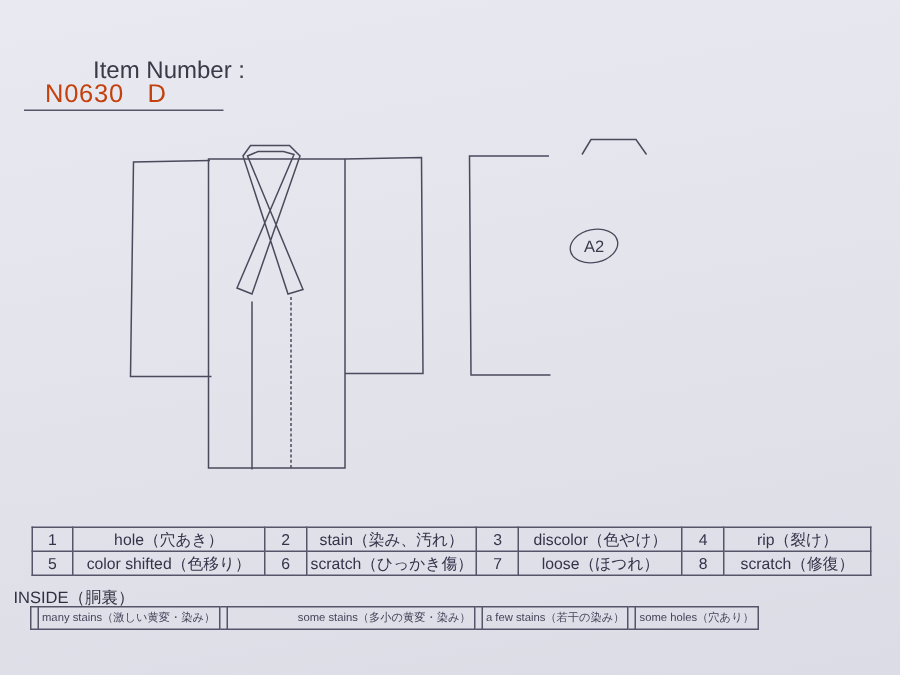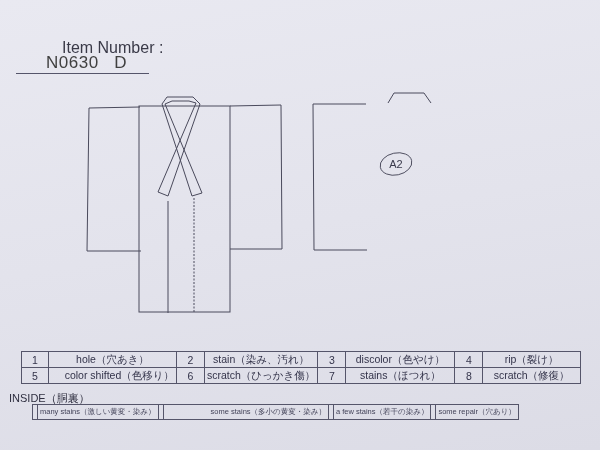--- a/index.html
+++ b/index.html
@@ -4,33 +4,33 @@
 <style>
   html, body { margin: 0; padding: 0; }
   body {
     width: 600px; height: 450px; overflow: hidden; position: relative;
     background: linear-gradient(170deg, #e9e9f1 0%, #e3e3ec 50%, #dcdce6 100%);
     font-family: "Liberation Sans", "DejaVu Sans", sans-serif;
     color: #2a2a35;
   }
   .abs { position: absolute; }
   .item-label { left: 18px; top: 39px; font-size: 16px; color: #3a3a48; margin-left: 44px; }
-  .item-number { left: 46px; top: 53px; font-size: 17px; color: #404040; letter-spacing: 0.5px; text-align: right; }
+  .item-number { left: 30px; top: 53px; font-size: 17px; color: #c2410c; letter-spacing: 0.5px; text-align: right; }
   .item-underline { left: 16px; top: 73px; width: 133px; height: 1px; background: #55556a; }
   svg.diagram { position: absolute; left: 0; top: 0; }
   table.legend {
     position: absolute; left: 21px; top: 351px; width: 560px;
     border-collapse: collapse; font-size: 10.5px; color: #33334a;
   }
   table.legend td {
     border: 1px solid #55556a; height: 15px; padding: 0 2px; text-align: center; white-space: nowrap;
   }
   .inside-label { left: 9px; top: 391px; font-size: 11px; color: #2f2f40; }
   table.inside {
-    position: absolute; left: 32px; top: 404px; width: 472px;
+    position: absolute; left: 20px; top: 404px; width: 472px;
     border-collapse: collapse; font-size: 7.5px; color: #44445a;
   }
   table.inside td { border: 1px solid #55556a; height: 14px; padding: 0 2px; white-space: nowrap; }
 </style>
 </head>
 <body>
 
 <div class="abs item-label">Item Number :</div>
 <div class="abs item-number" style="white-space:pre;">N0630   D</div>
 <div class="abs item-underline"></div>
@@ -84,25 +84,25 @@
     <td>hole（穴あき）</td>
     <td>2</td>
     <td>stain（染み、汚れ）</td>
     <td>3</td>
     <td>discolor（色やけ）</td>
     <td>4</td>
     <td>rip（裂け）</td>
   </tr>
   <tr>
     <td>5</td>
-    <td style="text-align:right;">color shifted（色移り）</td>
+    <td style="text-align:center;">color shifted（色移り）</td>
     <td>6</td>
     <td style="text-align:left;margin-left:48px;">scratch（ひっかき傷）</td>
     <td>7</td>
-    <td>stains（ほつれ）</td>
+    <td>loose（ほつれ）</td>
     <td>8</td>
     <td>scratch（修復）</td>
   </tr>
 </tbody>
   </table>
 
 <div class="abs inside-label">INSIDE（胴裏）</div>
 
 <table class="inside">
   <colgroup>
@@ -117,16 +117,16 @@
   </colgroup>
   <tbody>
       <tr>
     <td></td>
     <td style="text-align:left;">many stains（激しい黄変・染み）</td>
     <td></td>
     <td style="text-align:left;padding-left:47px;">some stains（多小の黄変・染み）</td>
     <td></td>
     <td style="text-align:right;">a few stains（若干の染み）</td>
     <td></td>
-    <td style="text-align:center;">some repair（穴あり）</td>
+    <td style="text-align:center;">some holes（穴あり）</td>
   </tr>
 </tbody>
   </table>
 
 </body></html>

